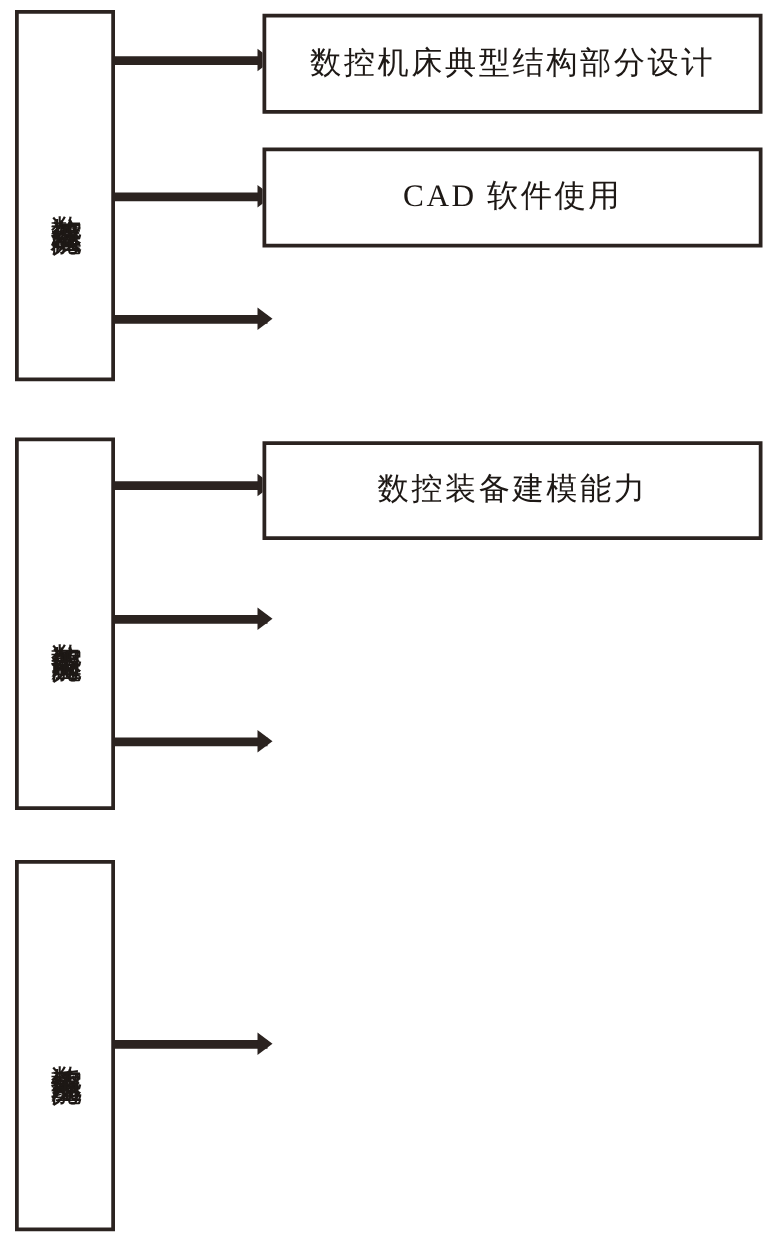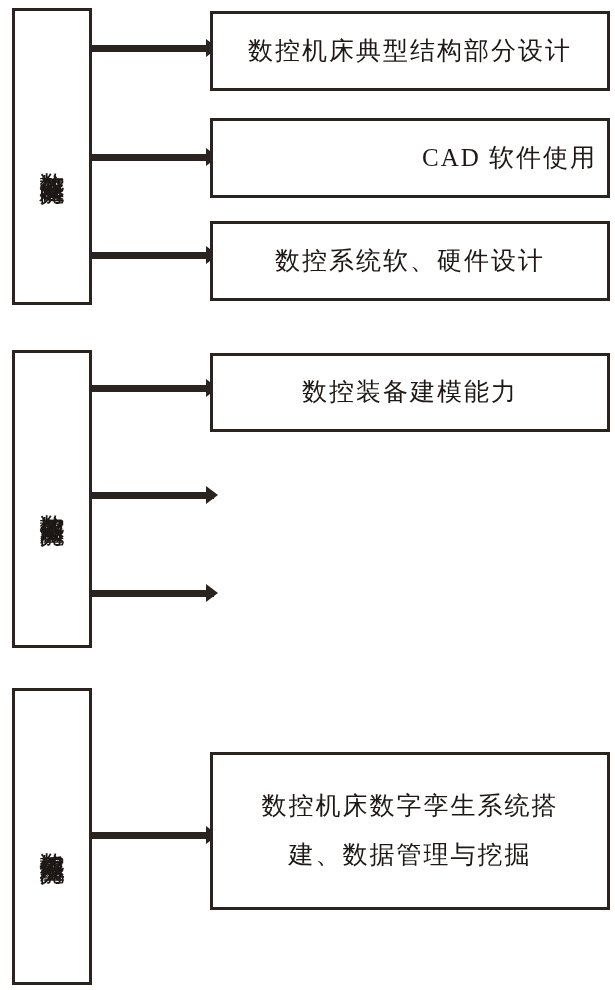--- a/index.html
+++ b/index.html
@@ -111,27 +111,24 @@
     <div class="arrow" style="left:90px;top:154px;width:124px;"></div>
     <div class="arrow-head" style="left:206px;top:148px;"></div>
 
     <div class="arrow" style="left:90px;top:252px;width:124px;"></div>
     <div class="arrow-head" style="left:206px;top:246px;"></div>
 
     <div class="item-box" style="top:11px;height:80px;">
       <span class="item-box-inner">数控机床典型结构部分设计</span>
     </div>
 
-    <div class="item-box" style="top:118px;height:80px;justify-content:flex-end;">
+    <div class="item-box" style="top:118px;height:80px;">
       <span class="item-box-inner">CAD 软件使用</span>
     </div>
 
-    <div class="item-box" style="top:221px;height:80px;">
-      <span class="item-box-inner">数控系统软、硬件设计</span>
-    </div>
   </div>
 
   <div class="group" style="top:340px;height:320px;">
 
     <div class="cap-box" style="top:10px;height:298px;">
       <span class="cap-box-inner">数控装备应用能力</span>
     </div>
 
     <div class="arrow" style="left:90px;top:45px;width:124px;"></div>
     <div class="arrow-head" style="left:206px;top:39px;"></div>
@@ -151,21 +148,15 @@
 
   <div class="group" style="top:670px;height:320px;">
 
     <div class="cap-box" style="top:18px;height:297px;">
       <span class="cap-box-inner">数控系统应用能力</span>
     </div>
 
     <div class="arrow" style="left:90px;top:162px;width:124px;"></div>
     <div class="arrow-head" style="left:206px;top:156px;"></div>
 
-    <div class="item-box" style="top:82px;height:158px;">
-      <span class="item-box-inner">
-        <span class="ln">数控机床数字孪生系统搭</span>
-        <span class="ln">建、数据管理与挖掘</span>
-      </span>
-    </div>
   </div>
 
 </div>
 
 </body></html>

